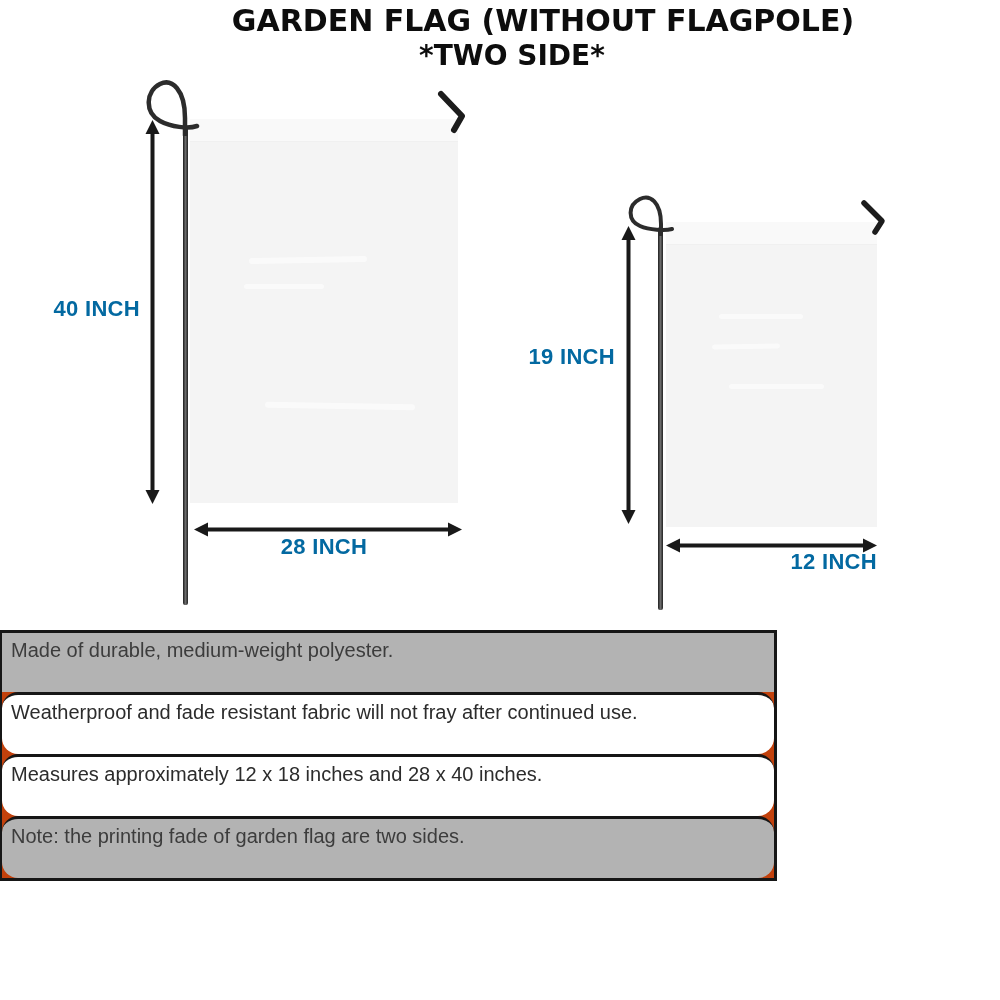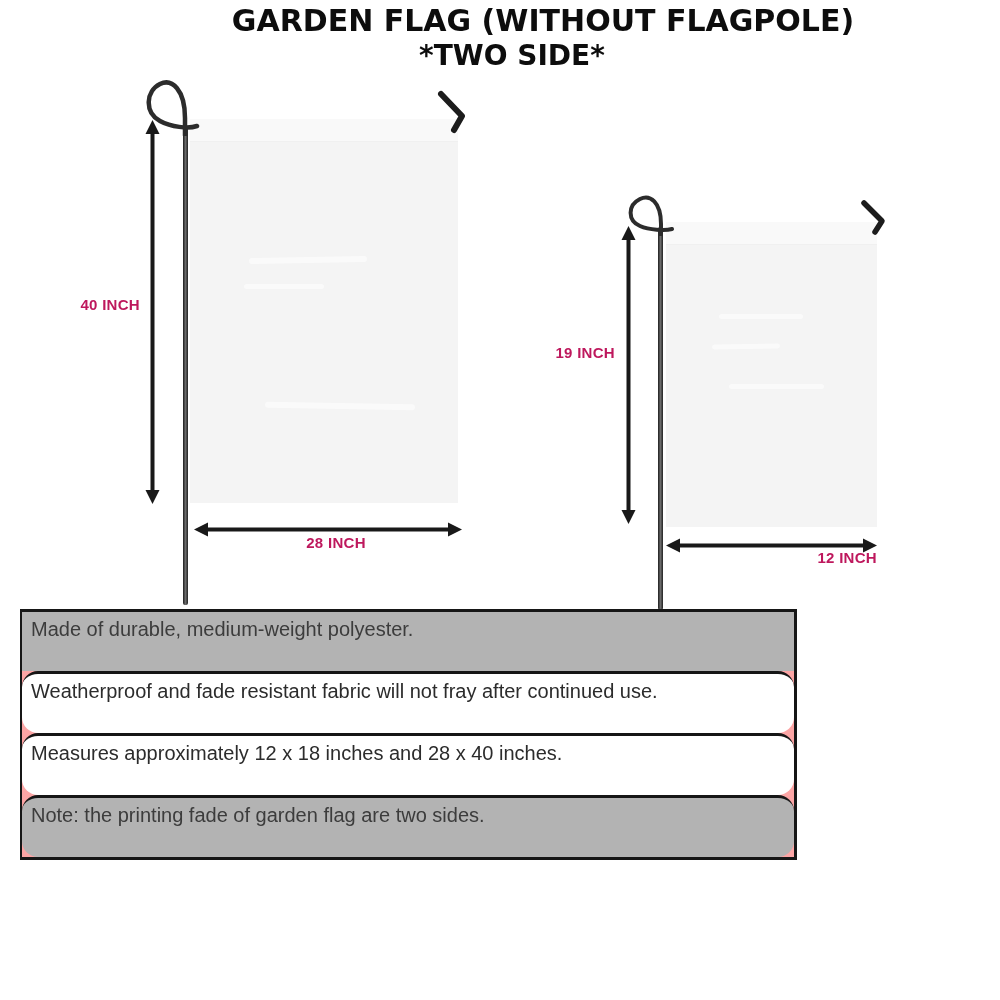--- a/index.html
+++ b/index.html
@@ -27,31 +27,31 @@
   
   .pole{position:absolute;background:linear-gradient(90deg,#1d1d1d,#6b6b6b 50%,#222222);border-radius:2px;}
   .pole-large{left:183px;top:126px;width:5px;height:479px;}
   .pole-small{left:658px;top:227px;width:5px;height:383px;}
   .hanger-svg{position:absolute;}
   
   .arrow-svg{position:absolute;}
   .arrow-svg line{stroke:#191919;stroke-width:4;}
   .arrow-svg polygon{fill:#191919;}
   .dim-label{
-    position:absolute;font-weight:700;font-size:15px;color:#be185d;
+    position:absolute;font-weight:700;font-size:22px;color:#0369a1;
     font-family:"Liberation Sans",sans-serif;letter-spacing:0.3px;white-space:nowrap;
   }
   .lbl-h-large{left:20px;top:296px;width:120px;text-align:right;}
-  .lbl-w-large{left:202px;top:534px;width:268px;text-align:center;}
+  .lbl-w-large{left:190px;top:534px;width:268px;text-align:center;}
   .lbl-h-small{left:495px;top:344px;width:120px;text-align:right;}
   .lbl-w-small{left:666px;top:549px;width:211px;text-align:right;}
   
   .features{
-    position:absolute;left:0px;top:609px;width:772px;
-    border:3px solid #161616;border-left-width:2px;background:#fca5a5;margin-left:20px;
+    position:absolute;left:0px;top:630px;width:772px;
+    border:3px solid #161616;border-left-width:2px;background:#c2410c;
   }
   .trow{height:54px;padding:5px 8px 0 9px;box-sizing:content-box;
     font-size:20px;line-height:1.25;overflow:hidden;}
   .trow + .trow{border-top:3px solid #161616;border-radius:16px;}
   .trow.gray{background:#b3b3b3;color:#3c3c3c;}
   .trow.white{background:#ffffff;color:#2c2c2c;}
 </style>
 </head>
 <body>
 

